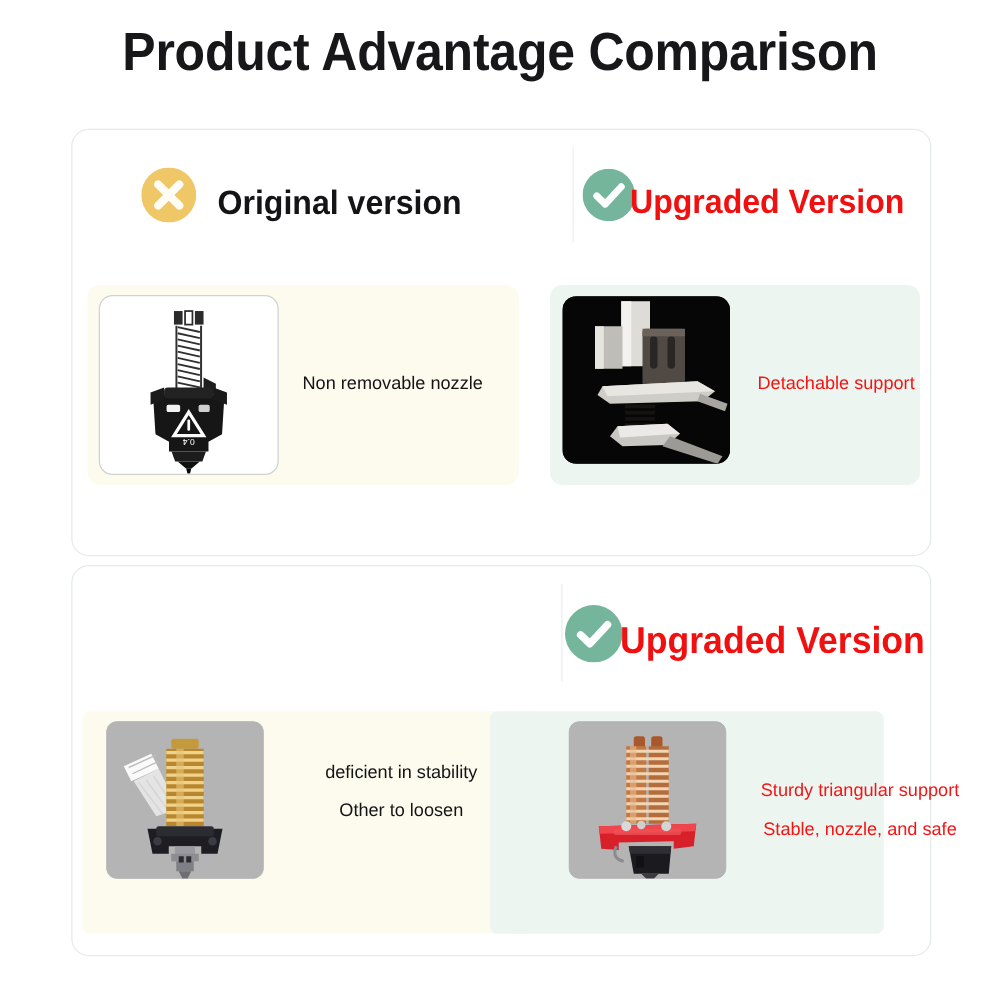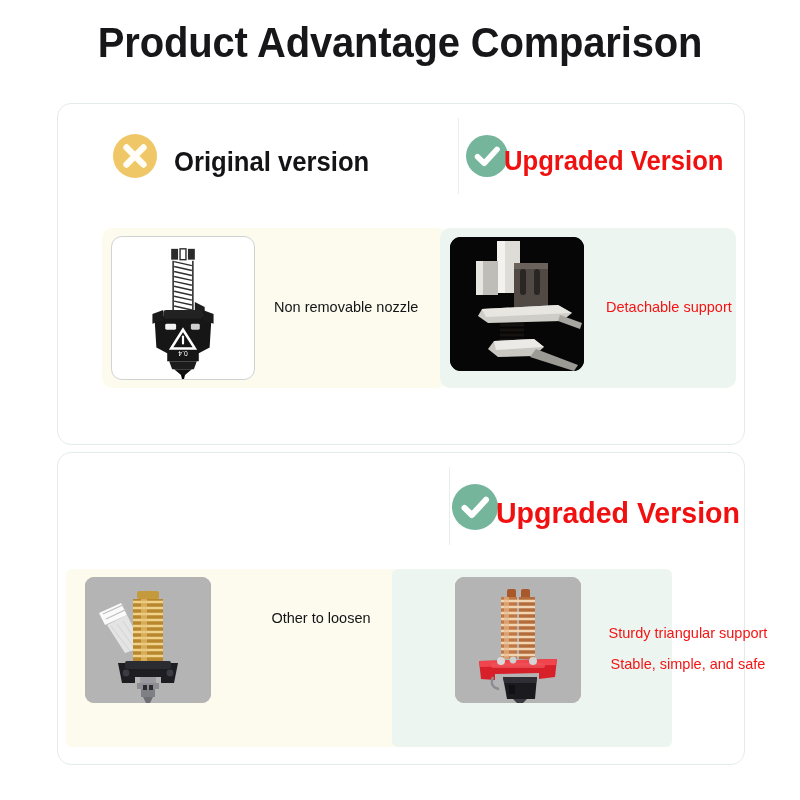--- a/index.html
+++ b/index.html
@@ -139,21 +139,21 @@
   <div class="hdr" style="left:408px; top:31px;">
     <span class="badge" style="width:42px;height:42px;">
       <svg viewBox="0 0 42 42">
         <circle cx="21" cy="21" r="21" fill="#74b59c"></circle>
         <path d="M11.5 21.8 L18.2 28.3 L31 14.4" stroke="#ffffff" stroke-width="5.6" fill="none" stroke-linecap="round" stroke-linejoin="round"></path>
       </svg>
     </span>
     <span class="hdr-label lbl-red" style="font-size:27px; margin-left:-4px;">Upgraded Version</span>
   </div>
 
-  <div class="panel panel-cream" style="left:12px; top:124px; width:345px; height:160px;margin-left:32px;">
+  <div class="panel panel-cream" style="left:12px; top:124px; width:345px; height:160px;">
     <div class="photo photo-white" style="left:9px; top:8px; width:144px; height:144px;">
       <svg class="art" viewBox="0 0 144 144">
 
         <rect x="60" y="12" width="7" height="11" fill="#2a2a2a"></rect>
         <rect x="69" y="12" width="6" height="11" fill="#ffffff" stroke="#2a2a2a" stroke-width="1.4"></rect>
         <rect x="77" y="12" width="7" height="11" fill="#2a2a2a"></rect>
 
         <g stroke="#2f2f2f" stroke-width="1.5" fill="none">
           <path d="M63 25 L81 29 M63 30 L81 34 M63 35 L81 39 M63 40 L81 44
                    M63 45 L81 49 M63 50 L81 54 M63 55 L81 59 M63 60 L81 64
@@ -267,25 +267,26 @@
 
         <rect x="55" y="100" width="16" height="12" fill="#9a9aa0"></rect>
         <rect x="52" y="106" width="22" height="6" fill="#8d8d93"></rect>
         <rect x="56" y="112" width="14" height="8" fill="#7f7f86"></rect>
         <rect x="58" y="108" width="4" height="5" fill="#2c2c30"></rect>
         <rect x="64" y="108" width="4" height="5" fill="#2c2c30"></rect>
         <path d="M58 120 L68 120 L65 126 L61 126 Z" fill="#6e6e74"></path>
       </svg>
     </div>
     <div class="bullets" style="left:155px; top:34px; width:200px;">
+      <div>deficient in stability</div>
       <div>Other to loosen</div>
     </div>
   </div>
 
-  <div class="panel panel-mint" style="left:334px; top:116px; width:280px; height:178px; border-radius:6px;">
+  <div class="panel panel-mint" style="left:334px; top:116px; width:315px; height:178px; border-radius:6px;">
     <div class="photo photo-gray" style="left:63px; top:8px; width:126px; height:126px; border-radius:9px;">
       <svg class="art" viewBox="0 0 126 126">
         <rect width="126" height="126" fill="#b4b4b4"></rect>
 
         <rect x="52" y="12" width="9" height="10" rx="2" fill="#a9582c"></rect>
         <rect x="66" y="12" width="9" height="10" rx="2" fill="#a9582c"></rect>
         <g>
           <rect x="46" y="20" width="16" height="62" fill="#c27844"></rect>
           <rect x="64" y="20" width="16" height="62" fill="#b56c3c"></rect>
           <g stroke="#f2d6b4" stroke-width="2.4">
@@ -306,16 +307,16 @@
         <path d="M38 100 Q34 110 44 112" stroke="#8b8b90" stroke-width="2.4" fill="none"></path>
 
         <path d="M48 100 L82 100 L80 122 L52 122 Z" fill="#1b1b1f"></path>
         <path d="M48 100 L82 100 L81 106 L49 106 Z" fill="#2e2e34"></path>
         <rect x="54" y="108" width="6" height="9" fill="#111114"></rect>
         <path d="M58 122 L72 122 L68 126 L62 126 Z" fill="#3a3a40"></path>
       </svg>
     </div>
     <div class="bullets bullets-red" style="left:196px; top:49px; width:200px;">
       <div>Sturdy triangular support</div>
-      <div>Stable, simple, and safe</div>
+      <div>Stable, nozzle, and safe</div>
     </div>
   </div>
 </div>
 
 </body></html>

